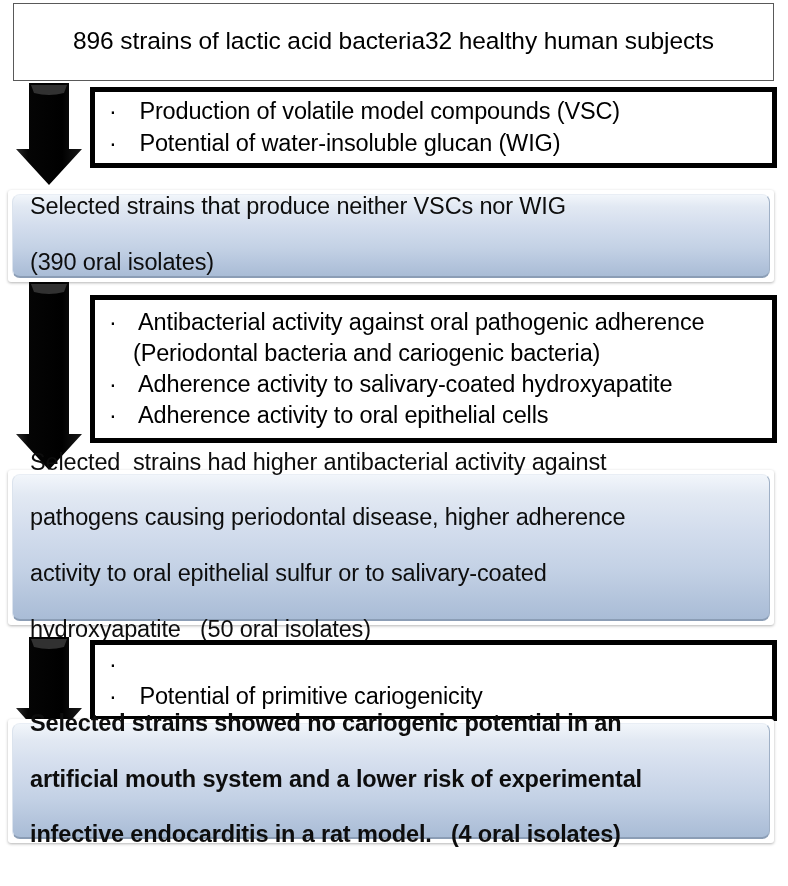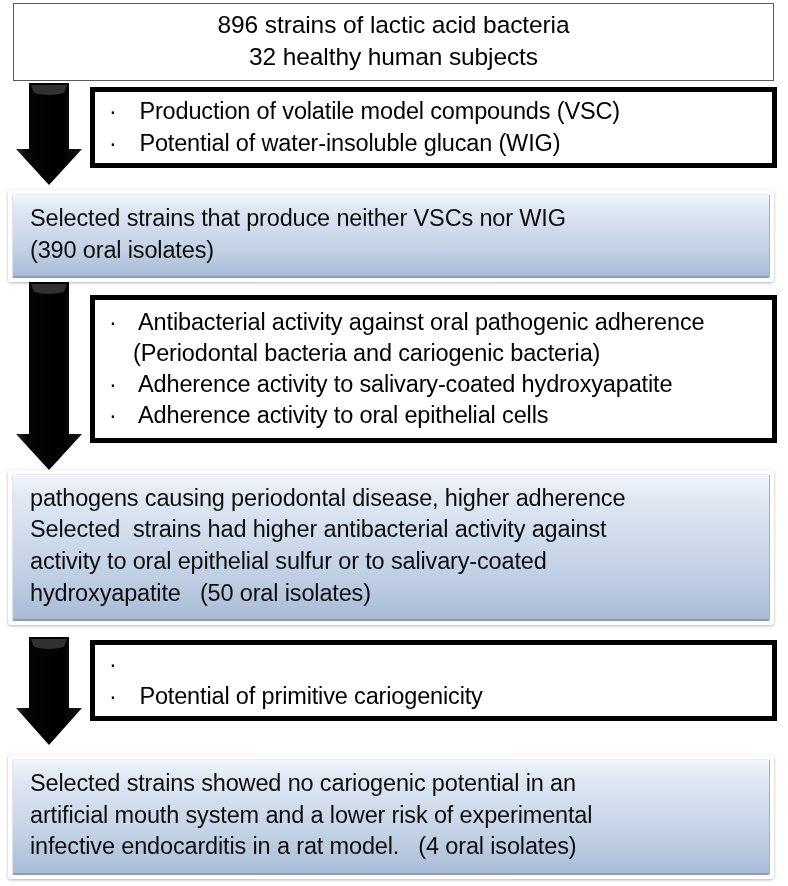--- a/index.html
+++ b/index.html
@@ -26,21 +26,21 @@
   
   .node {
     position: absolute;
   }
 
   
   .header-box {
     border: 1.5px solid #595959;
     background: #ffffff;
     display: flex;
-    flex-direction: column;
+    flex-direction: row;
     align-items: center;
     justify-content: center;
     text-align: center;
     line-height: 1.30;
     font-size: 24.5px;
     letter-spacing: -0.1px;
     padding-bottom: 3px;
   }
   .header-line { display: block; white-space: pre; }
 
@@ -75,36 +75,37 @@
   
   .result-box {
     background: #ffffff;
     padding: 4px;
     border-radius: 3px;
     box-shadow: 0 1px 3px rgba(0,0,0,0.30);
   }
   .result-inner {
     width: 100%;
     height: 100%;
-    border-radius: 2px;
+    border-radius: 8px;
     border-top: 1px solid #e9eef5;
     border-left: 1px solid #dbe3ed;
     border-right: 1px solid #9fb0c6;
     border-bottom: 2px solid #8b9db5;
     background: linear-gradient(to bottom,
                 #f2f6fb 0%,
                 #e2e9f3 14%,
                 #d3dded 38%,
                 #c3d1e5 66%,
                 #b2c3db 88%,
                 #a9bcd6 100%);
     display: flex;
     flex-direction: column;
     justify-content: center;
     padding: 2px 0 4px 17px;
+    gap: 24px;
   }
   .result-line {
     font-size: 23.5px;
     line-height: 1.345;
     white-space: pre;
     letter-spacing: -0.15px;
     color: #0d0d0d;
   }
 
   
@@ -183,22 +184,22 @@
       <span class="crit-text"> Adherence activity to salivary-coated hydroxyapatite</span>
     </div>
     <div class="crit-line">
       <span class="bullet">·</span>
       <span class="crit-text"> Adherence activity to oral epithelial cells</span>
     </div>
   </div>
 
   <div class="node result-box" style="left:8px; top:470px; width:766px; height:155px;">
     <div class="result-inner">
+      <div class="result-line">Selected  strains had higher antibacterial activity against</div>
       <div class="result-line">pathogens causing periodontal disease, higher adherence</div>
-      <div class="result-line">Selected  strains had higher antibacterial activity against</div>
       <div class="result-line">activity to oral epithelial sulfur or to salivary-coated</div>
       <div class="result-line">hydroxyapatite   (50 oral isolates)</div>
     </div>
   </div>
 
   <div class="arrow" style="left:8px; top:637px;">
     <svg width="82" height="110" viewBox="0 0 82 110">
       <defs>
         <linearGradient id="shaftGrad3" x1="0" y1="0" x2="1" y2="0">
           <stop offset="0%" stop-color="#2b2b2b"></stop>
@@ -215,21 +216,21 @@
   <div class="node criteria-box" style="left:90px; top:640px; width:687px; height:81px;">
     <div class="crit-line">
       <span class="bullet">·</span>
     </div>
     <div class="crit-line">
       <span class="bullet">·</span>
       <span class="crit-text"> Potential of primitive cariogenicity</span>
     </div>
   </div>
 
-  <div class="node result-box" style="left:8px; top:755px; width:766px; height:124px;">
+  <div class="node result-box" style="left:8px; top:719px; width:766px; height:124px;font-weight:bold;">
     <div class="result-inner">
       <div class="result-line">Selected strains showed no cariogenic potential in an</div>
       <div class="result-line">artificial mouth system and a lower risk of experimental</div>
       <div class="result-line">infective endocarditis in a rat model.   (4 oral isolates)</div>
     </div>
   </div>
 
 </div>
 
 </body></html>

